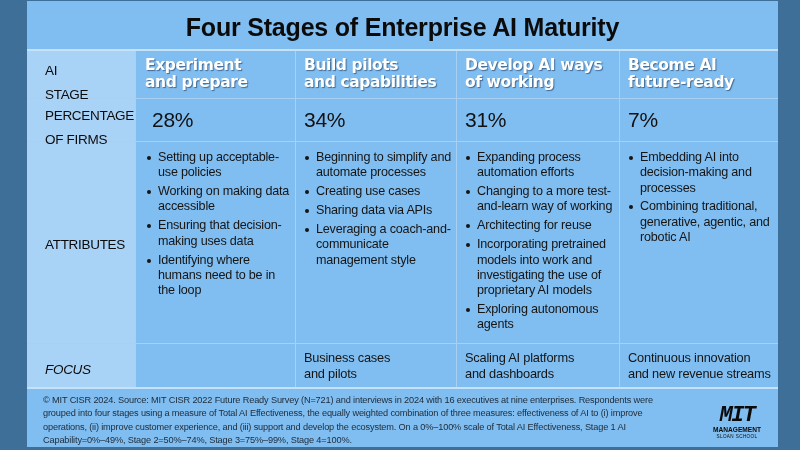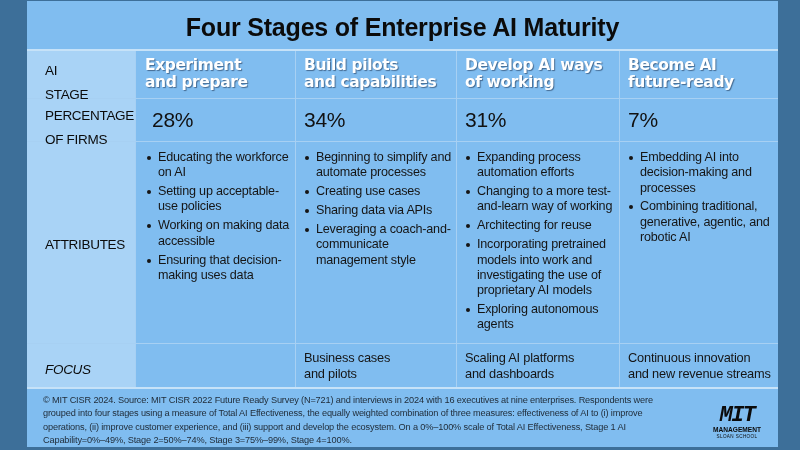--- a/index.html
+++ b/index.html
@@ -116,24 +116,24 @@
 of working</div>
   <div class="stage-name" style="left:601px;top:56px;">Become AI
 future-ready</div>
 
   <div class="pct" style="left:118px;top:107px;margin-left:7px;">28%</div>
   <div class="pct" style="left:277px;top:107px;">34%</div>
   <div class="pct" style="left:438px;top:107px;text-align:right;">31%</div>
   <div class="pct" style="left:601px;top:107px;">7%</div>
 
   <ul class="attr-list" style="left:119px;top:149px;width:146px;">
-    <li>Educating the workforce on AI</li>
     <li>Setting up acceptable-use policies</li>
     <li>Working on making data accessible</li>
     <li>Ensuring that decision-making uses data</li>
+    <li>Identifying where humans need to be in the loop</li>
   </ul>
   <ul class="attr-list" style="left:277px;top:149px;width:152px;">
     <li>Beginning to simplify and automate processes</li>
     <li>Creating use cases</li>
     <li>Sharing data via APIs</li>
     <li>Leveraging a coach-and-communicate management style</li>
   </ul>
   <ul class="attr-list" style="left:438px;top:149px;width:154px;">
     <li>Expanding process automation efforts</li>
     <li>Changing to a more test-and-learn way of working</li>

